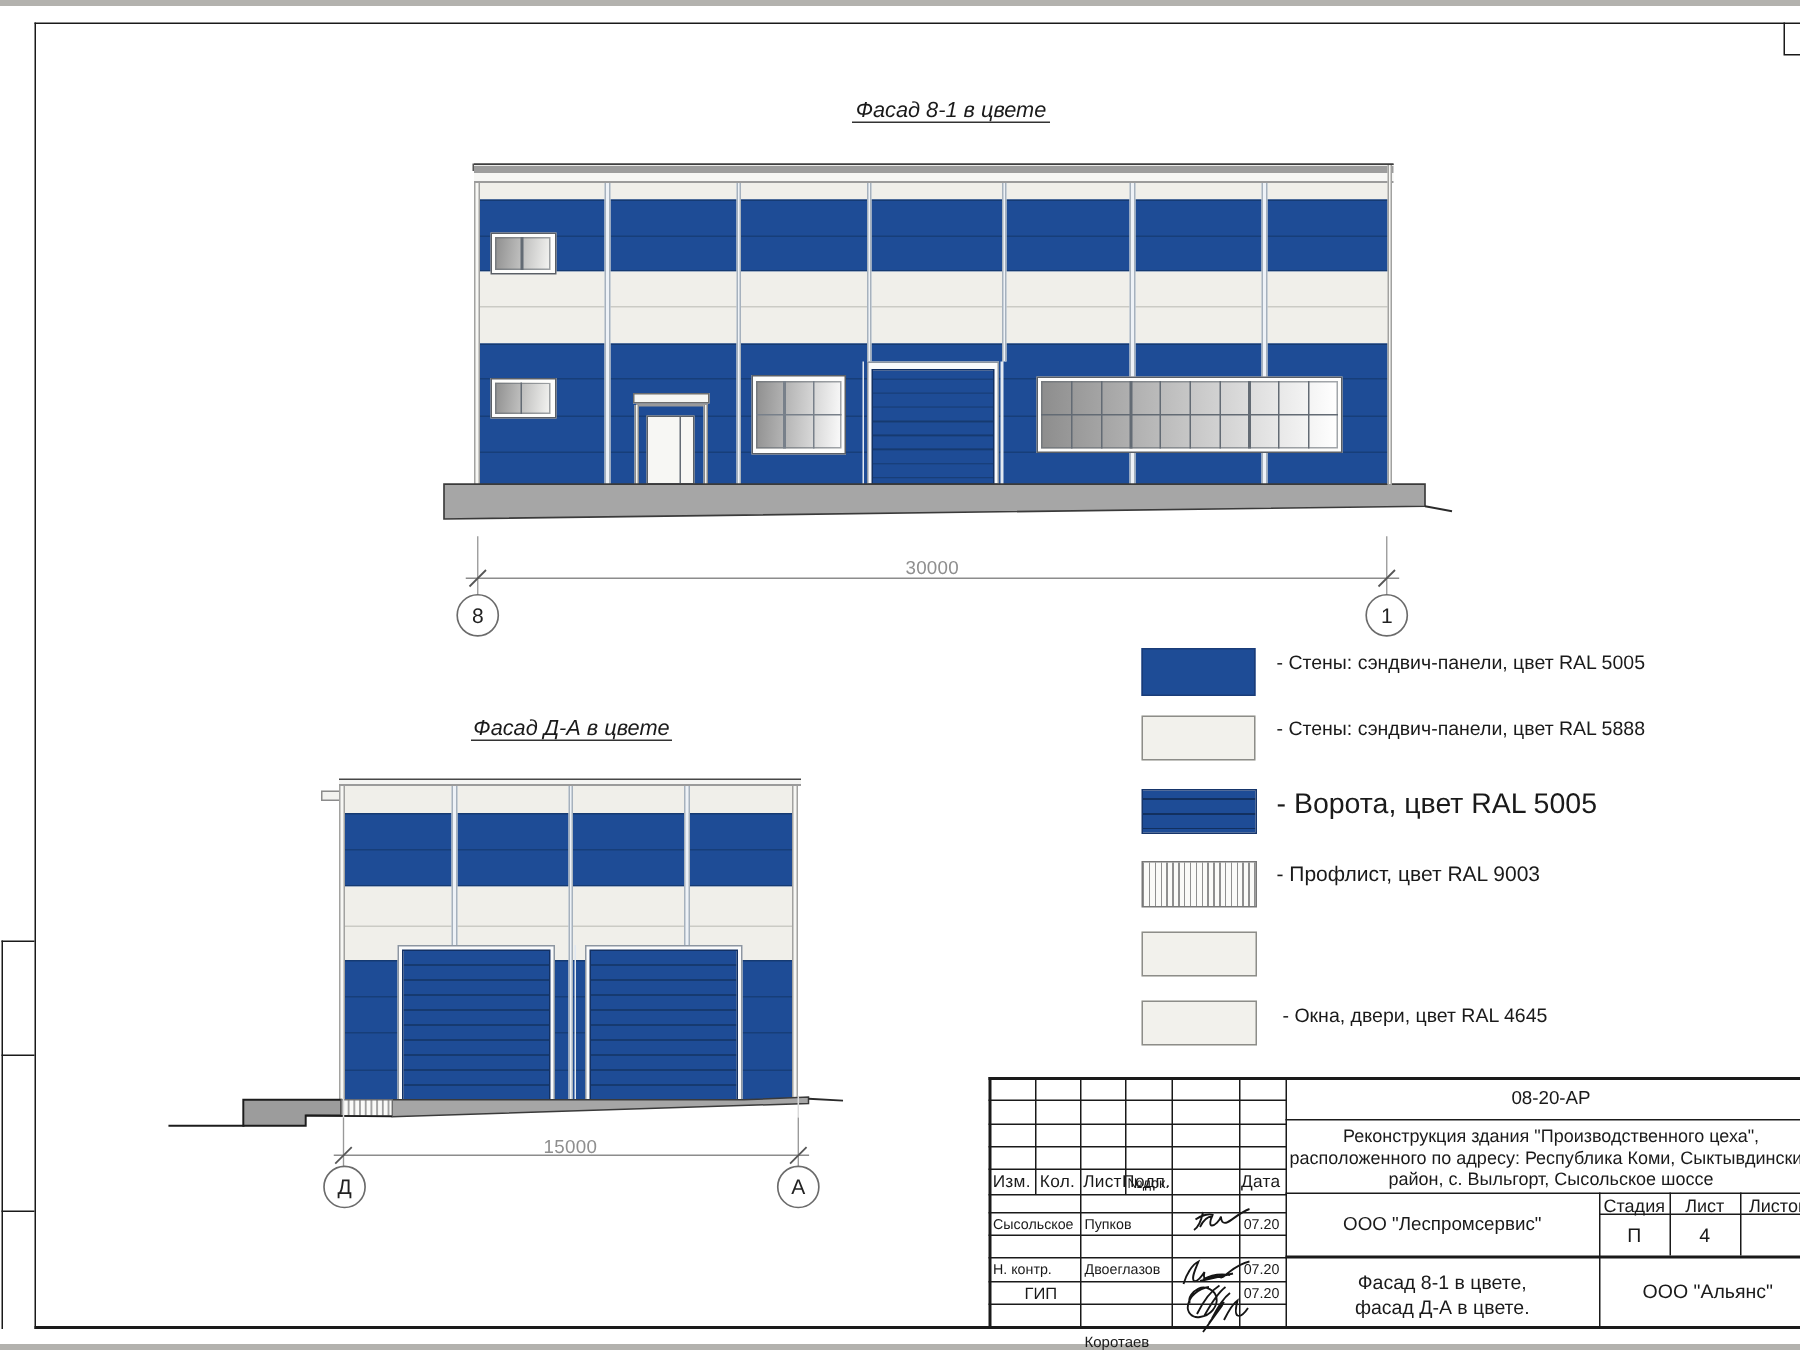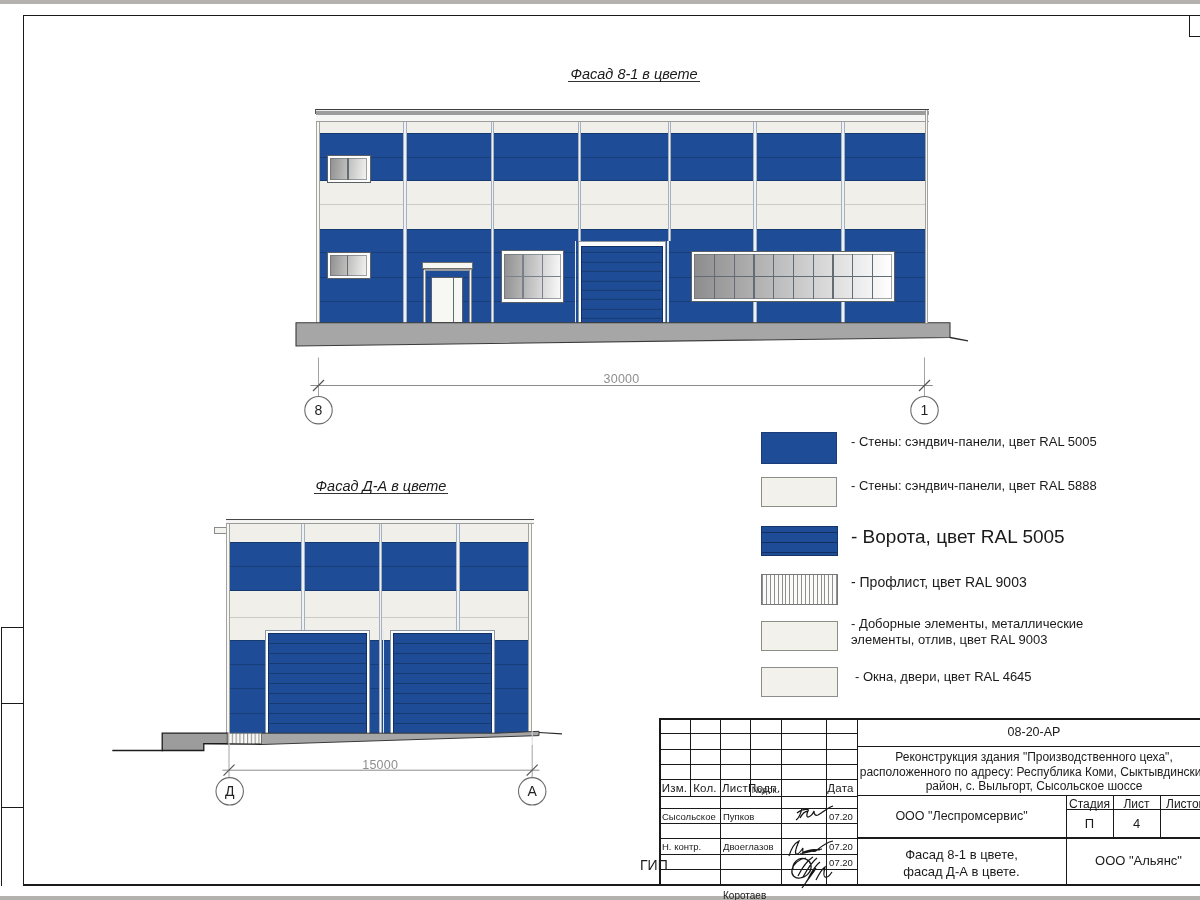--- a/index.html
+++ b/index.html
@@ -198,21 +198,20 @@
 <div class="abs blue" style="left:761px;top:432px;width:76.3px;height:31.8px;border:0.9px solid #1a3c78;box-sizing:border-box"></div>
 <div class="abs" style="left:761px;top:477px;width:76.3px;height:29.5px;background:#f2f1ec;border:0.9px solid #8d8d89;box-sizing:border-box"></div>
 <div class="abs" style="left:761px;top:526px;width:76.8px;height:30.3px;box-sizing:border-box;border:0.9px solid #16356b;background:linear-gradient(180deg,#1e4c96 0 5.3px,#12305f 5.3px 6.4px,#1e4c96 6.4px 15px,#12305f 15px 16.1px,#1e4c96 16.1px 24.7px,#12305f 24.7px 25.8px,#1e4c96 25.8px)"></div>
 <div class="abs" style="left:761px;top:574px;width:76.8px;height:30.6px;box-sizing:border-box;border:0.9px solid #777;background:repeating-linear-gradient(90deg,#8f8f8f 0 1px,#fafaf8 1px 3.9px)"></div>
 <div class="abs" style="left:761px;top:621px;width:76.8px;height:30px;background:#f2f1ec;border:0.9px solid #8d8d89;box-sizing:border-box"></div>
 <div class="abs" style="left:761px;top:667px;width:76.8px;height:30px;background:#f2f1ec;border:0.9px solid #8d8d89;box-sizing:border-box"></div>
 <div class="txt" style="left:851px;top:433.5px;font-size:13px">- Стены: сэндвич-панели, цвет RAL 5005</div>
 <div class="txt" style="left:851px;top:478px;font-size:13px">- Стены: сэндвич-панели, цвет RAL 5888</div>
 <div class="txt" style="left:851px;top:526px;font-size:19px">- Ворота, цвет RAL 5005</div>
 <div class="txt" style="left:851px;top:574.3px;font-size:14px">- Профлист, цвет RAL 9003</div>
-<div class="txt" style="left:851px;top:615.5px;font-size:13px;line-height:16px;white-space:normal;width:240px">- Доборные элементы, металлические элементы, отлив, цвет RAL 9003</div>
 <div class="txt" style="left:855px;top:669px;font-size:13px">- Окна, двери, цвет RAL 4645</div>
 
 <div id="tb" class="abs" style="left:0;top:0">
 
   <div class="ln" style="left:658.5px;top:717.5px;width:541.5px;height:2px"></div>
   <div class="ln" style="left:658.5px;top:717.5px;width:2px;height:167px"></div>
 
   <div class="ln" style="left:689.5px;top:717.5px;width:1.1px;height:78.5px"></div>
   <div class="ln" style="left:720px;top:717.5px;width:1.1px;height:167px"></div>
   <div class="ln" style="left:750.3px;top:717.5px;width:1.1px;height:78.5px"></div>
@@ -245,21 +244,21 @@
   <div class="txt" style="left:750px;top:784px;width:31px;text-align:center;font-size:9.5px">№док.</div>
   <div class="txt" style="left:748px;top:781.5px;width:40px;text-align:left;font-size:11.5px;letter-spacing:0.4px">Подп.</div>
   <div class="txt" style="left:825px;top:781.5px;width:31px;text-align:center;font-size:11.5px;letter-spacing:0.2px">Дата</div>
 
   <div class="txt" style="left:662px;top:811px;font-size:9.5px">Сысольское</div>
   <div class="txt" style="left:723px;top:811px;font-size:9.5px">Пупков</div>
   <div class="txt" style="left:826px;top:811px;width:30px;text-align:center;font-size:9.5px">07.20</div>
   <div class="txt" style="left:662px;top:841px;font-size:9.5px">Н. контр.</div>
   <div class="txt" style="left:723px;top:841px;font-size:9.5px">Двоеглазов</div>
   <div class="txt" style="left:826px;top:841px;width:30px;text-align:center;font-size:9.5px">07.20</div>
-  <div class="txt" style="left:640px;top:856.5px;font-size:14px">ГИП</div>
+  <div class="txt" style="left:683px;top:856.5px;font-size:11px">ГИП</div>
   <div class="txt" style="left:723px;top:890px;font-size:10px">Коротаев</div>
   <div class="txt" style="left:826px;top:856.5px;width:30px;text-align:center;font-size:9.5px">07.20</div>
 
   <div class="txt" style="left:857px;top:725px;width:354px;text-align:center;font-size:12.5px">08-20-АР</div>
   <div class="txt" style="left:857px;top:750px;width:354px;text-align:center;font-size:12px;line-height:14.6px;white-space:normal">Реконструкция здания "Производственного цеха", расположенного по адресу: Республика Коми, Сыктывдинский район, с. Выльгорт, Сысольское шоссе</div>
   <div class="txt" style="left:857px;top:809px;width:209px;text-align:center;font-size:12.5px">ООО "Леспромсервис"</div>
   <div class="txt" style="left:1066px;top:796.5px;width:47px;text-align:center;font-size:12px">Стадия</div>
   <div class="txt" style="left:1113px;top:796.5px;width:47px;text-align:center;font-size:12px">Лист</div>
   <div class="txt" style="left:1160px;top:796.5px;width:51px;text-align:center;font-size:12px">Листов</div>
   <div class="txt" style="left:1066px;top:816px;width:47px;text-align:center;font-size:13px">П</div>

